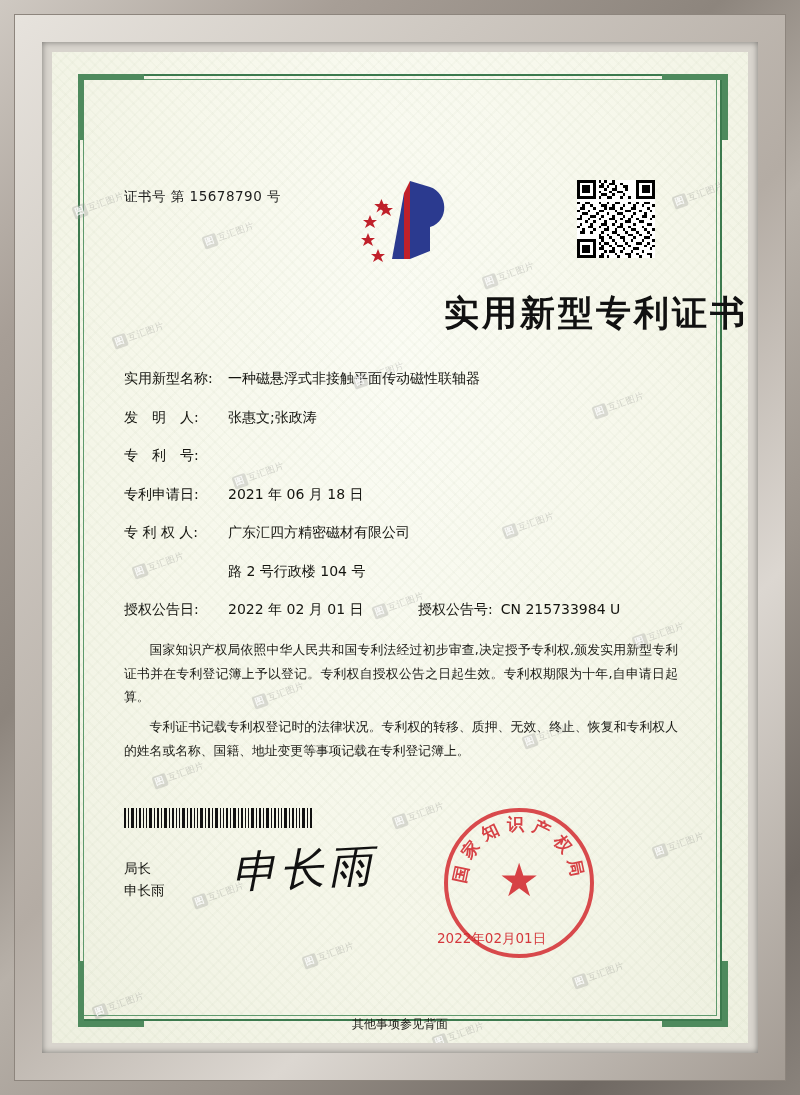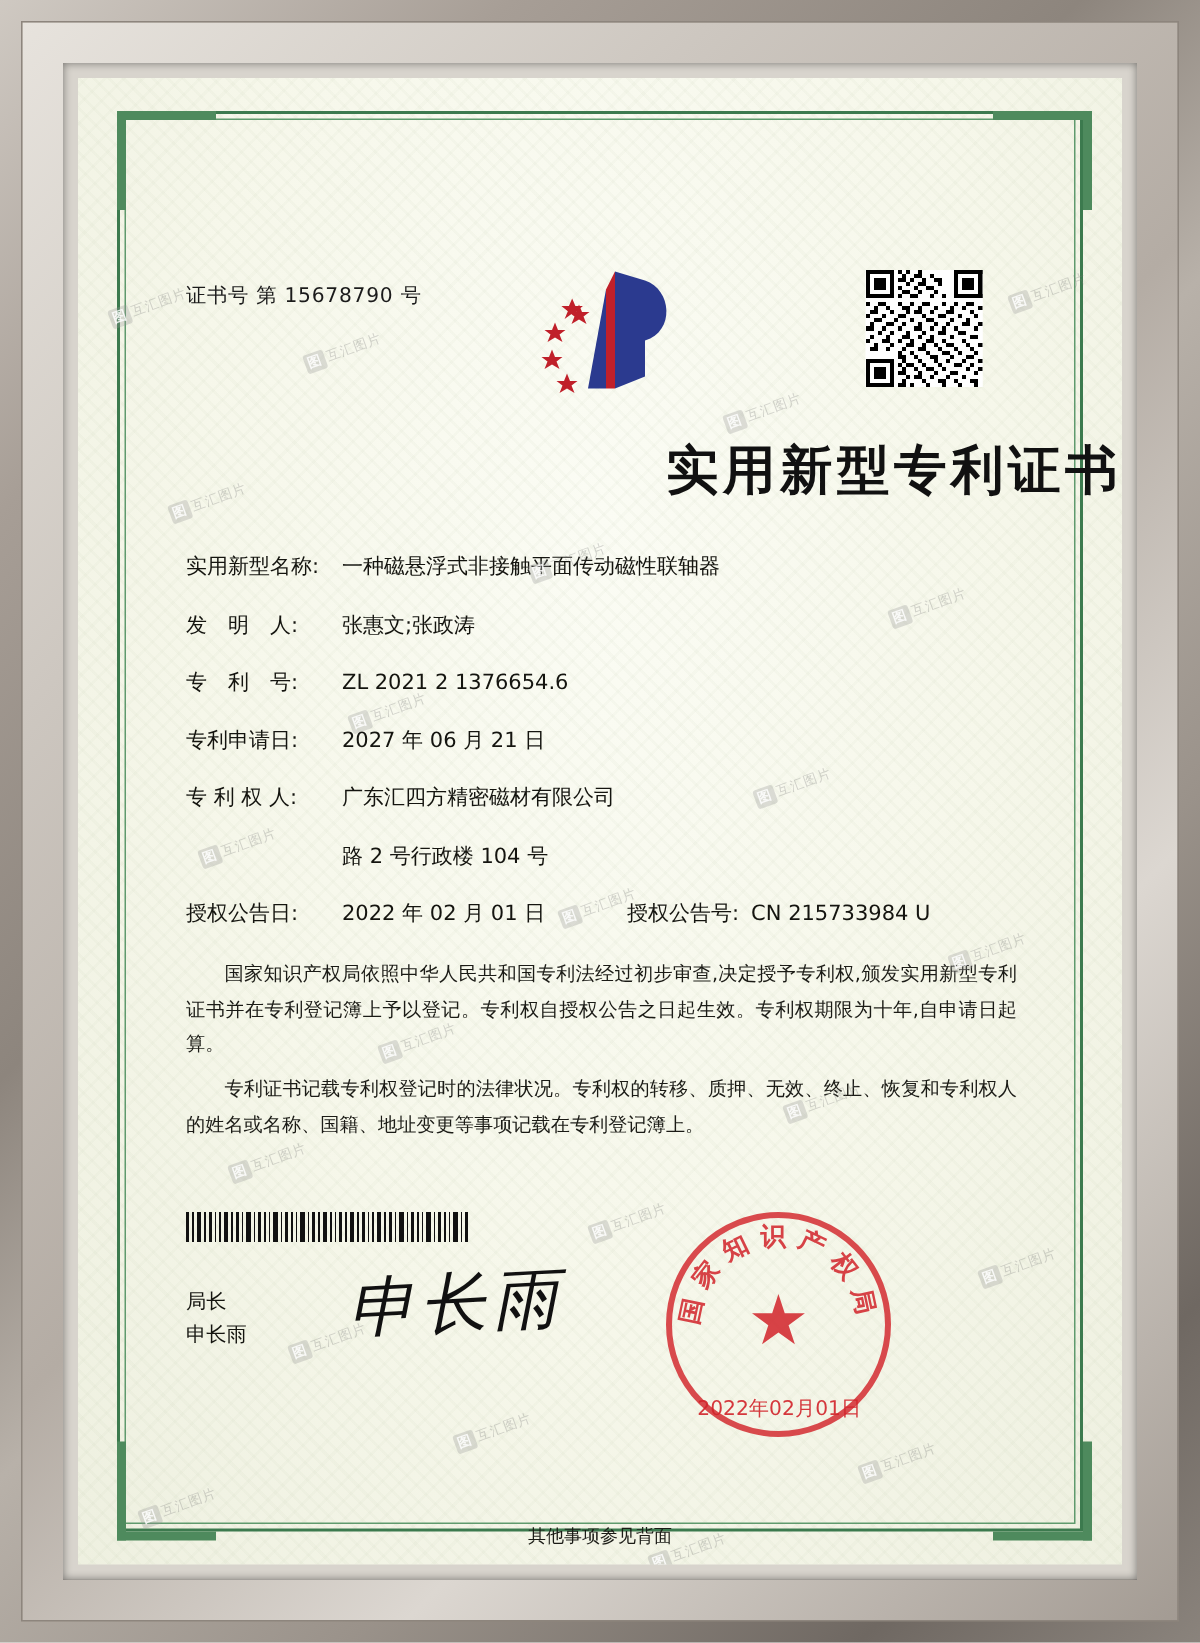--- a/index.html
+++ b/index.html
@@ -227,21 +227,21 @@
   }
   .seal-text {
     position: absolute;
     left: 0; top: 0;
     width: 150px; height: 150px;
   }
   .seal-date {
     position: absolute;
     left: 385px; top: 862px;
     width: 165px;
-    text-align: center;
+    text-align: left;
     font-size: 13.5px;
     color: #d2232a;
     opacity: 0.9;
     font-family: "DejaVu Sans", sans-serif;
   }
 
   .page-num {
     position: absolute;
     left: 0; top: 902px;
     width: 696px;
@@ -517,26 +517,25 @@
           <div class="field-value">一种磁悬浮式非接触平面传动磁性联轴器</div>
         </div>
 
         <div class="field-row">
           <div class="field-label">发　明　人:</div>
           <div class="field-value">张惠文;张政涛</div>
         </div>
 
         <div class="field-row">
           <div class="field-label">专　利　号:</div>
-          <div class="field-value">ZL 2021 2 1376654.6</div>
         </div>
 
         <div class="field-row">
           <div class="field-label">专利申请日:</div>
-          <div class="field-value">2027 年 06 月 21 日</div>
+          <div class="field-value">2021 年 06 月 18 日</div>
         </div>
 
         <div class="field-row">
           <div class="field-label">专 利 权 人:</div>
           <div class="field-value">广东汇四方精密磁材有限公司</div>
         </div>
 
         <div class="indent-cont" style="margin-top:2px;">路 2 号行政楼 104 号</div>
 
         <div class="field-row">

